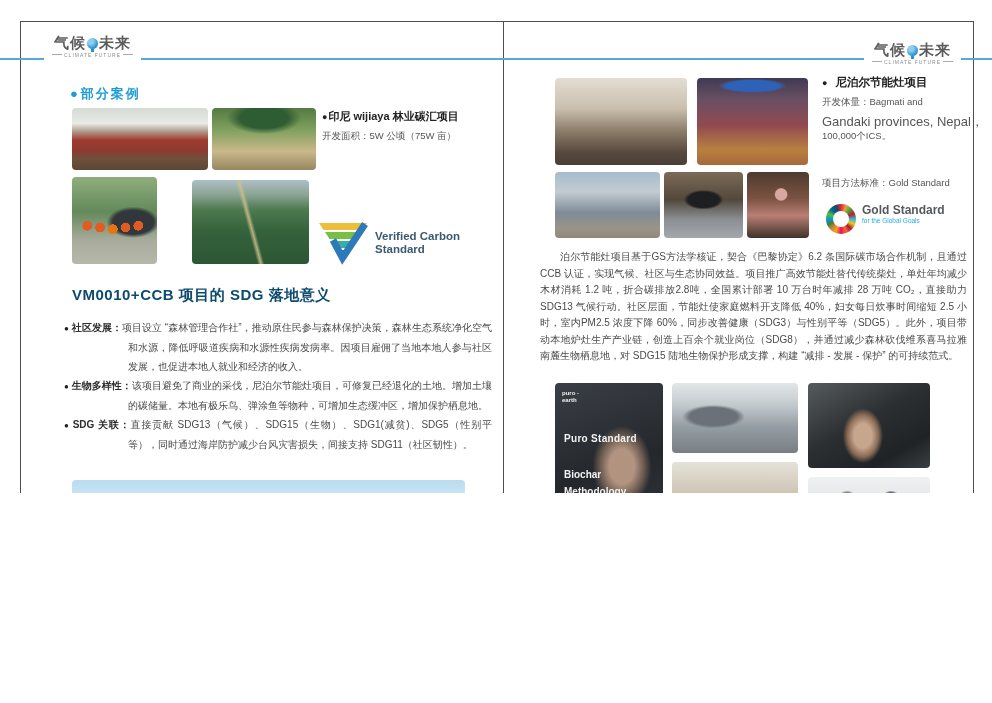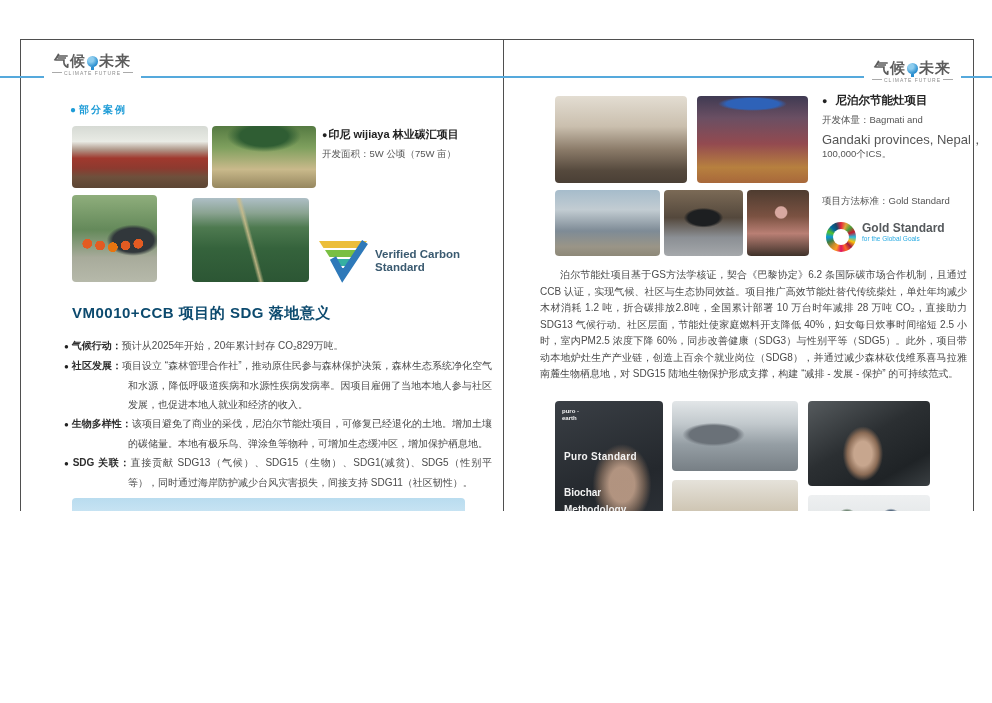--- a/index.html
+++ b/index.html
@@ -1,17 +1,17 @@
 <!DOCTYPE html>
 <html><head>
 <meta charset="utf-8">
 <style>
   html,body{margin:0;padding:0;background:#ffffff;}
   .canvas{position:relative;width:992px;height:493px;background:#fff;overflow:hidden;
-          font-family:"Liberation Sans","DejaVu Sans",sans-serif;color:#4a4a4a;margin-top:18px;}
+          font-family:"Liberation Sans","DejaVu Sans",sans-serif;color:#4a4a4a;}
   .frame{position:absolute;left:20px;top:21px;width:952px;height:664px;border:1px solid #4f4f4f;}
   .divider{position:absolute;left:503px;top:21px;width:1px;height:665px;background:#4f4f4f;}
   .blueline{position:absolute;left:0;top:58px;width:992px;height:2px;background:#55a9dc;}
 
   
   .brand{position:absolute;z-index:3;background:#fff;text-align:center;padding:2px 6px;}
   .brand-l{left:44px;top:33px;}
   .brand-r{left:864px;top:40px;}
   .brand-row{font-size:15px;font-weight:bold;color:#5c5c5c;letter-spacing:1px;line-height:16px;white-space:nowrap;}
   .balloon{display:inline-block;width:11px;height:11px;border-radius:50%;vertical-align:-1px;margin:0 1px;
@@ -79,21 +79,21 @@
     radial-gradient(ellipse 15px 18px at 68% 46%,#27415e 0 58%,transparent 74%),
     linear-gradient(180deg,#eef0f1 0%,#e2e5e7 52%,#565c61 74%,#2f3539 82%,#34393d 100%);}
 
   .puro-top{position:absolute;left:7px;top:7px;font-size:6px;line-height:7px;white-space:pre-line;font-weight:bold;}
   .puro-t1{position:absolute;left:9px;top:50px;font-size:10px;font-weight:bold;letter-spacing:.3px;}
   .puro-t2{position:absolute;left:9px;top:86px;font-size:10px;font-weight:bold;}
   .puro-t3{position:absolute;left:9px;top:103px;font-size:10px;font-weight:bold;}
   .puro-ed{position:absolute;left:8px;bottom:8px;font-size:5px;color:#cfcfcf;}
 
   
-  .section-title{position:absolute;left:70px;top:85px;font-size:10px;font-weight:bold;color:#1e9cd7;letter-spacing:2px;}
+  .section-title{position:absolute;left:70px;top:85px;font-size:13px;font-weight:bold;color:#1e9cd7;letter-spacing:2px;}
   .section-title .dot{margin-right:3px;letter-spacing:0;}
   .indo-title{position:absolute;left:322px;top:109px;font-size:11px;font-weight:bold;color:#222;}
   .indo-title .dot{font-size:9px;margin-right:1px;}
   .indo-area{position:absolute;left:322px;top:130px;font-size:9.5px;color:#555;}
 
   .vcs{position:absolute;left:318px;top:221px;display:flex;align-items:center;gap:7px;}
   .vcs-text{font-size:11.5px;font-weight:bold;color:#3a5a70;line-height:13px;}
 
   .sdg-heading{position:absolute;left:72px;top:286px;font-size:15px;font-weight:bold;color:#0c4a6e;letter-spacing:.5px;}
 
@@ -170,21 +170,20 @@
     </svg>
     <div class="vcs-text">
       <div>Verified Carbon</div>
       <div>Standard</div>
     </div>
   </div>
 
   <div class="sdg-heading">VM0010+CCB 项目的 SDG 落地意义</div>
 
   <div class="bullets">
-    <div class="bullet"><span class="bdot">●</span><span class="blabel">气候行动：</span><span>预计从2025年开始，20年累计封存 CO₂829万吨。</span></div>
     <div class="bullet"><span class="bdot">●</span><span class="blabel">社区发展：</span><span>项目设立 “森林管理合作社”，推动原住民参与森林保护决策，森林生态系统净化空气和水源，降低呼吸道疾病和水源性疾病发病率。因项目雇佣了当地本地人参与社区发展，也促进本地人就业和经济的收入。</span></div>
     <div class="bullet"><span class="bdot">●</span><span class="blabel">生物多样性：</span><span>该项目避免了商业的采伐，尼泊尔节能灶项目，可修复已经退化的土地。增加土壤的碳储量。本地有极乐鸟、弹涂鱼等物种，可增加生态缓冲区，增加保护栖息地。</span></div>
     <div class="bullet"><span class="bdot">●</span><span class="blabel">SDG 关联：</span><span>直接贡献 SDG13（气候）、SDG15（生物）、SDG1(减贫)、SDG5（性别平等），同时通过海岸防护减少台风灾害损失，间接支持 SDG11（社区韧性）。</span></div>
   </div>
 
   <div class="ph p-beach"></div>
 
   <div class="footer-l">
     <span class="pn">15</span><span class="sl">/</span><span class="fb">CLIMATE FUTURE</span>
   </div>

